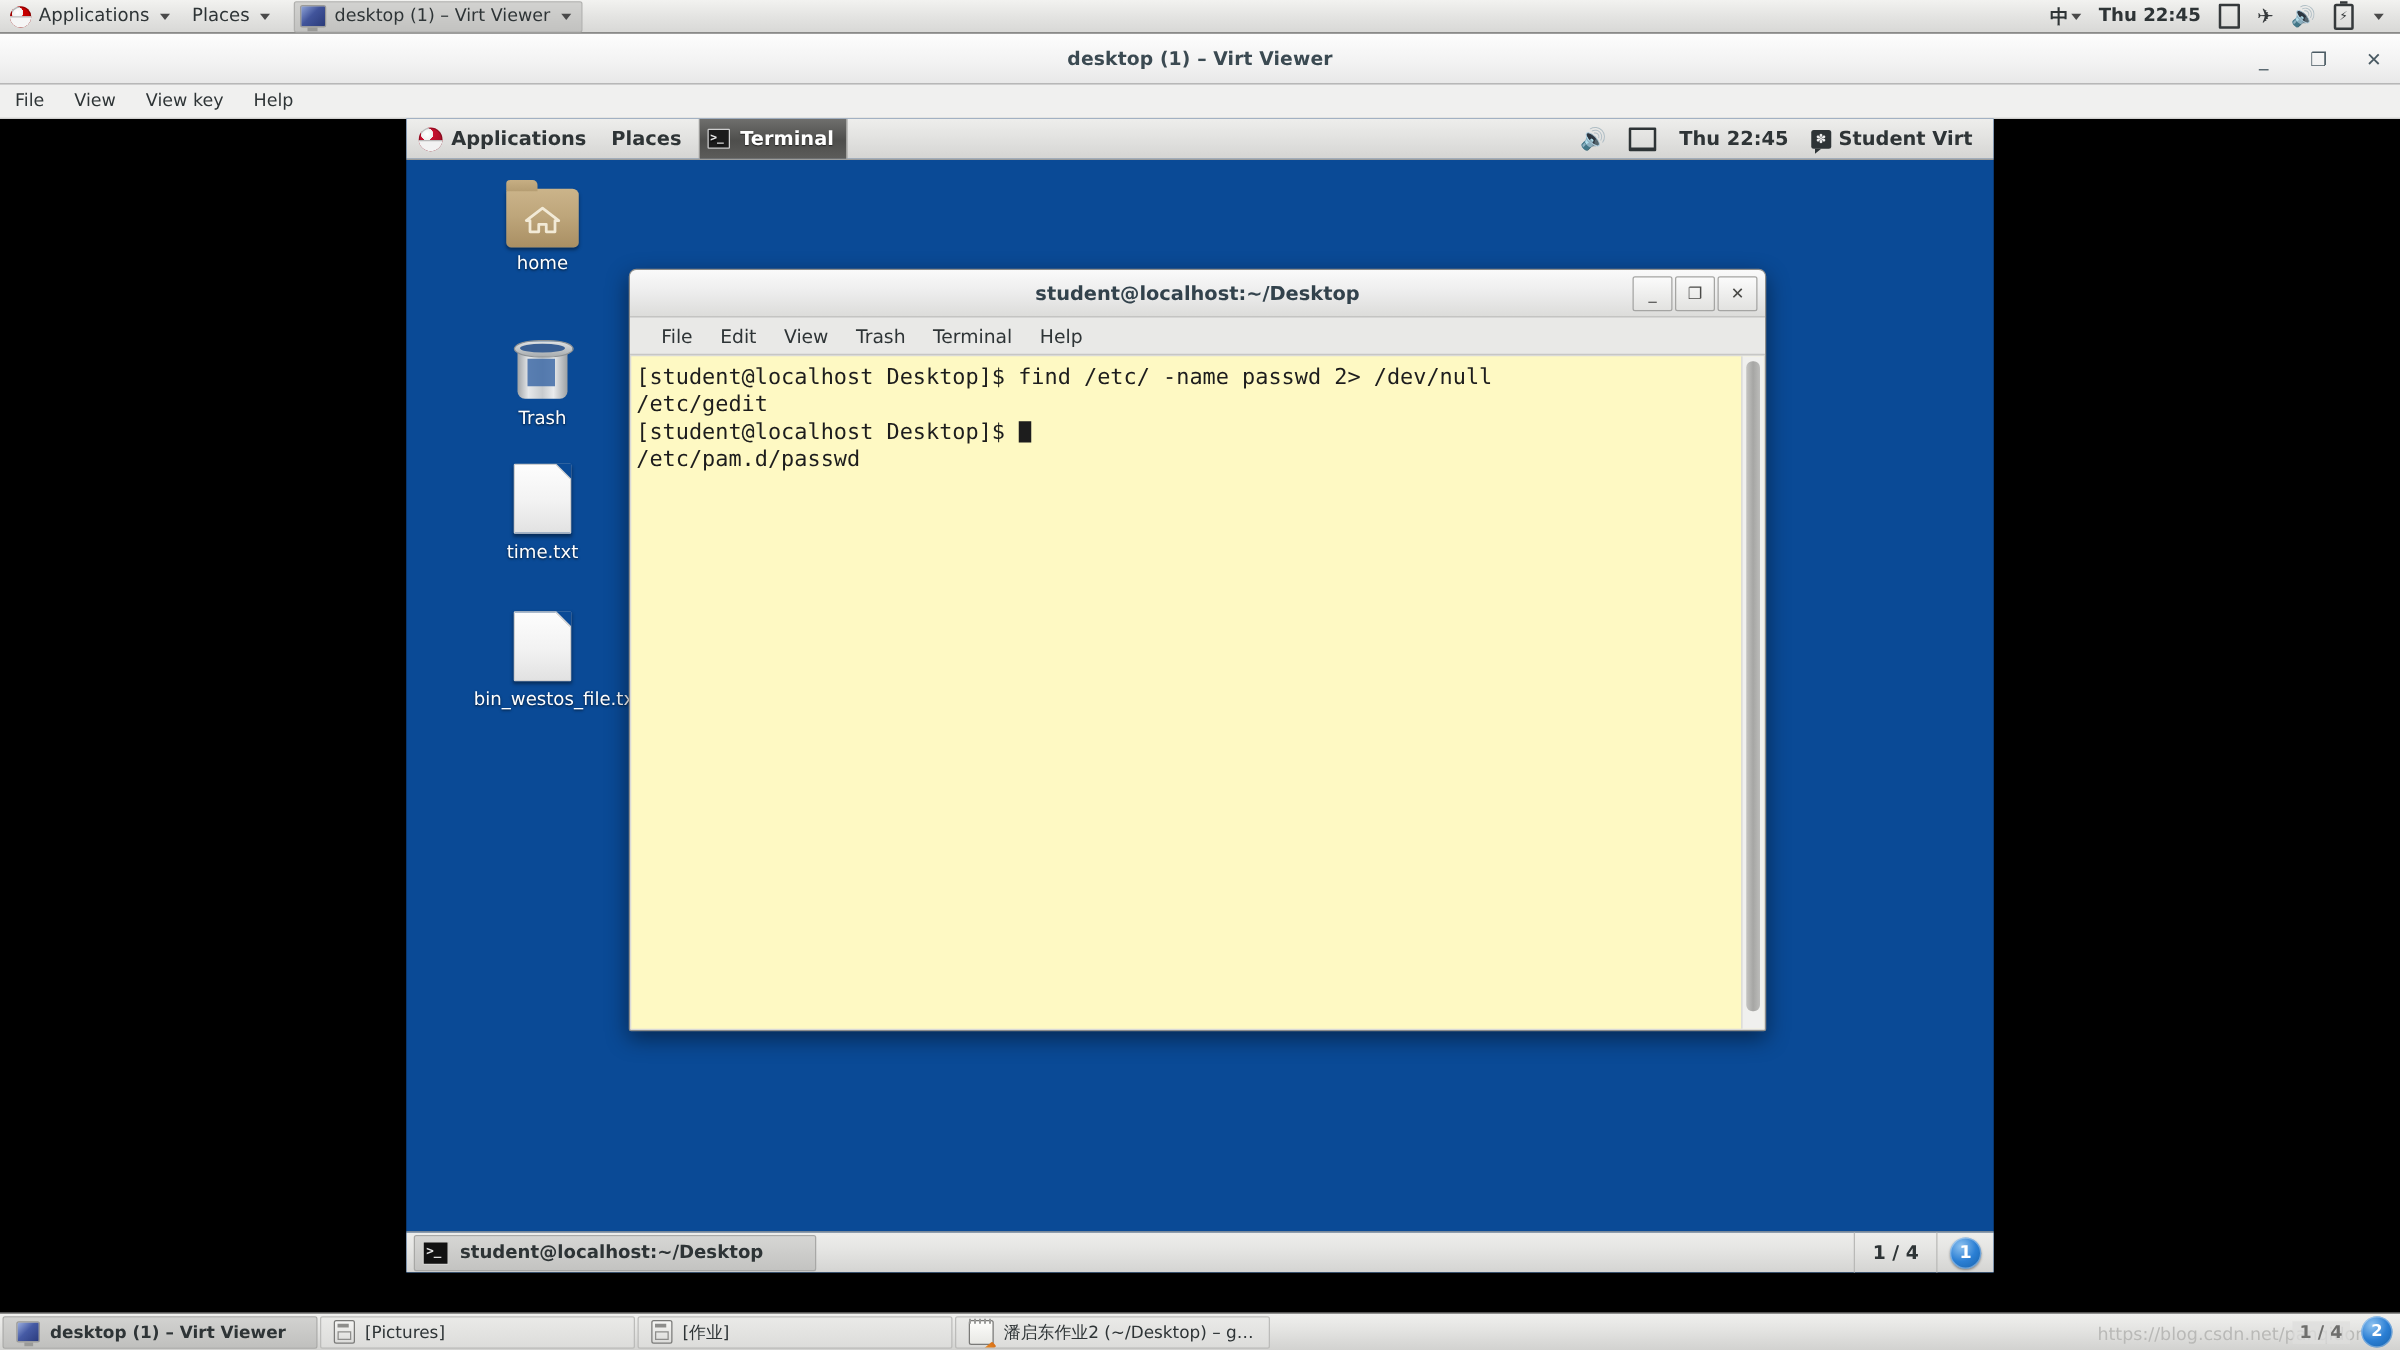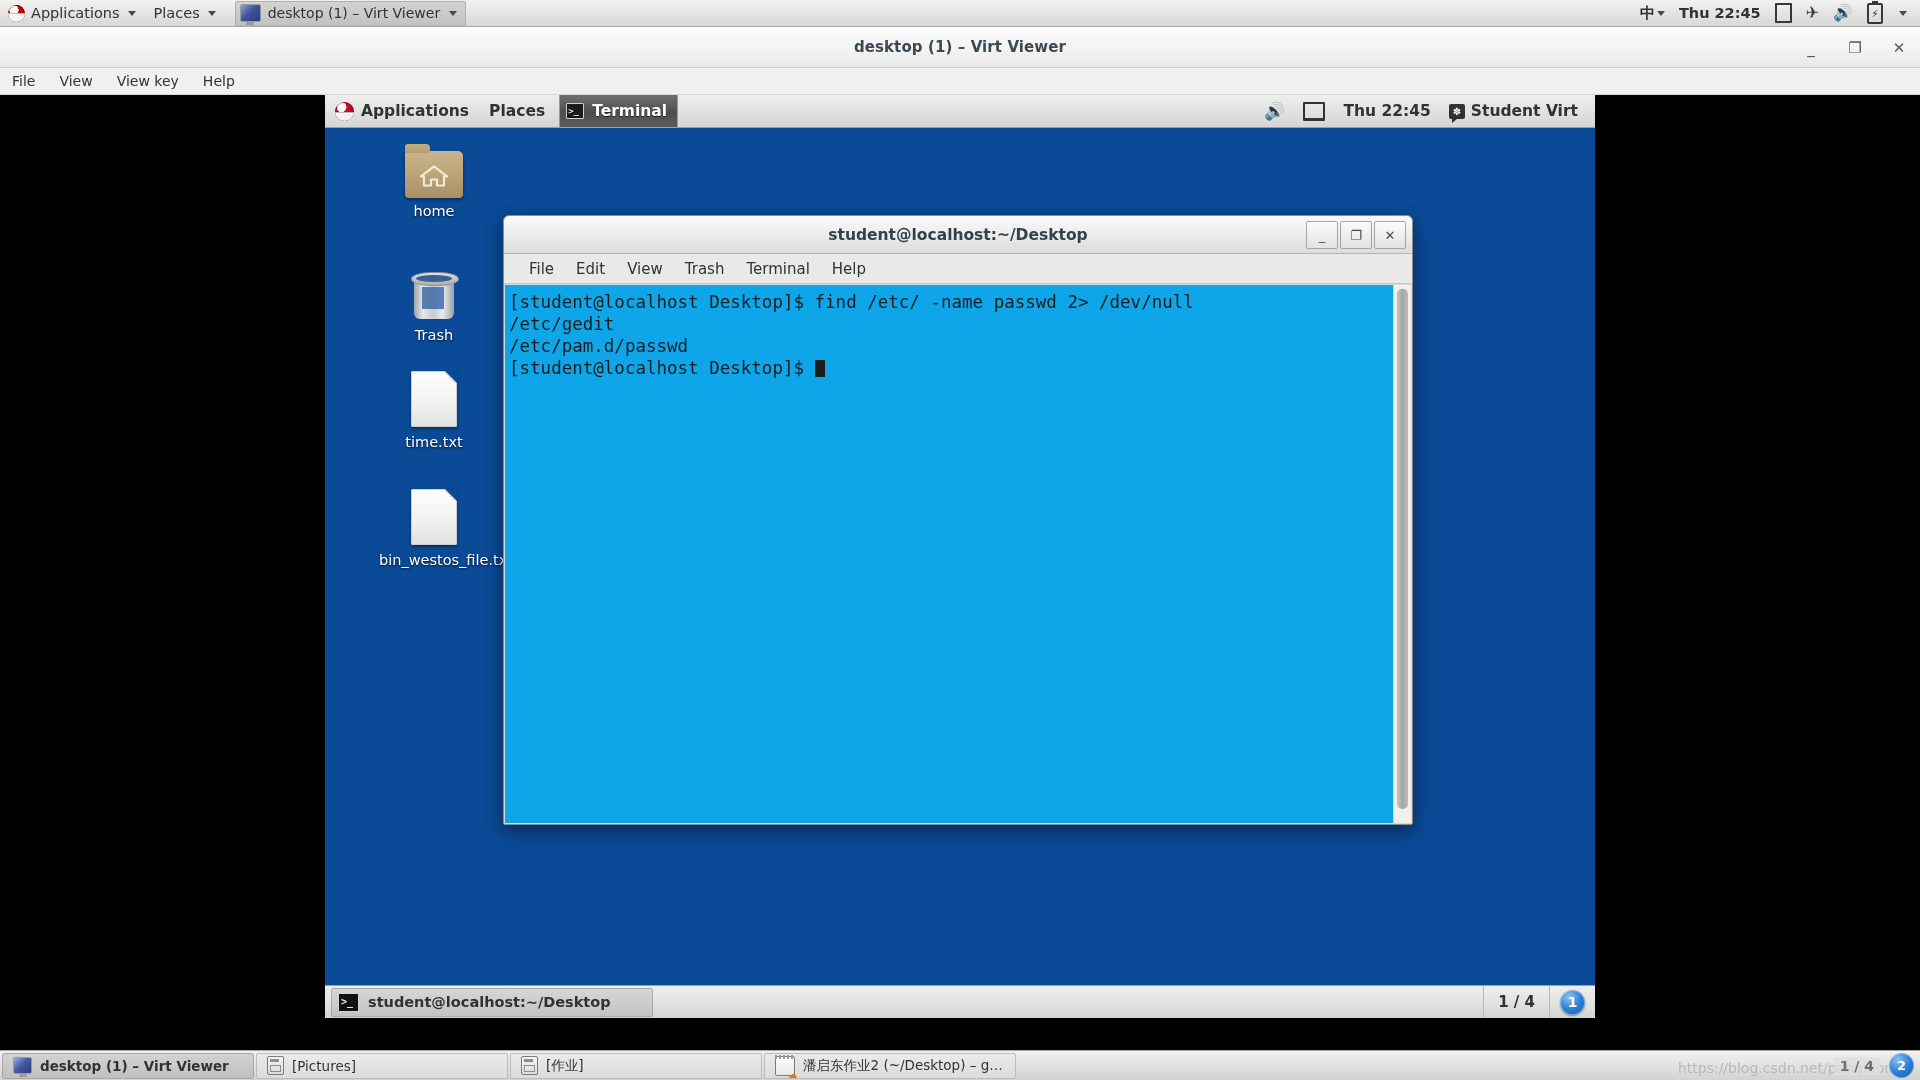--- a/index.html
+++ b/index.html
@@ -218,21 +218,21 @@
     display:flex; align-items:center; justify-content:center;
     font-size:13px; color:#4a4a48;
   }
   .term-menubar {
     height:30px; background:#e9e9e7; border-bottom:1px solid #c7c7c5;
     display:flex; align-items:center; padding-left:14px; box-sizing:border-box;
   }
   .term-menu { font-size:15px; color:#2e3436; padding:0 11px; height:30px; display:flex; align-items:center; }
   .term-body {
     position:absolute; left:1px; top:69px; right:1px; bottom:1px;
-    background:#0ea5e9; display:flex;
+    background:#fef9c3; display:flex;
   }
   .term-text {
     flex:1; padding:6px 0 0 4px;
     font-family:"DejaVu Sans Mono","Liberation Mono",monospace;
     font-size:17.5px; line-height:22px; color:#1d1d1d; white-space:pre;
     overflow:hidden;
   }
   .cursor-blk { display:inline-block; width:10px; height:17px; background:#1d1d1d; vertical-align:-3px; }
   .term-scrollbar {
     width:17px; background:#f0f0ee; border-left:1px solid #d6d6d4; position:relative;
@@ -479,21 +479,21 @@
       </div>
       <div class="term-menubar">
         <span class="term-menu">File</span>
         <span class="term-menu">Edit</span>
         <span class="term-menu">View</span>
         <span class="term-menu">Trash</span>
         <span class="term-menu">Terminal</span>
         <span class="term-menu">Help</span>
       </div>
       <div class="term-body">
-        <div class="term-text"><div>[student@localhost Desktop]$ find /etc/ -name passwd 2&gt; /dev/null</div><div>/etc/gedit</div><div>/etc/pam.d/passwd</div><div><span>[student@localhost Desktop]$ </span><span class="cursor-blk"></span></div></div>
+        <div class="term-text"><div>[student@localhost Desktop]$ find /etc/ -name passwd 2&gt; /dev/null</div><div>/etc/gedit</div><div><span>[student@localhost Desktop]$ </span><span class="cursor-blk"></span></div><div>/etc/pam.d/passwd</div></div>
         <div class="term-scrollbar">
           <div class="term-thumb"></div>
         </div>
       </div>
     </div>
 
     <div class="g-bottom">
       <div class="g-task">
         <span class="term-icon-task">&gt;_</span>
         <span>student@localhost:~/Desktop</span>

